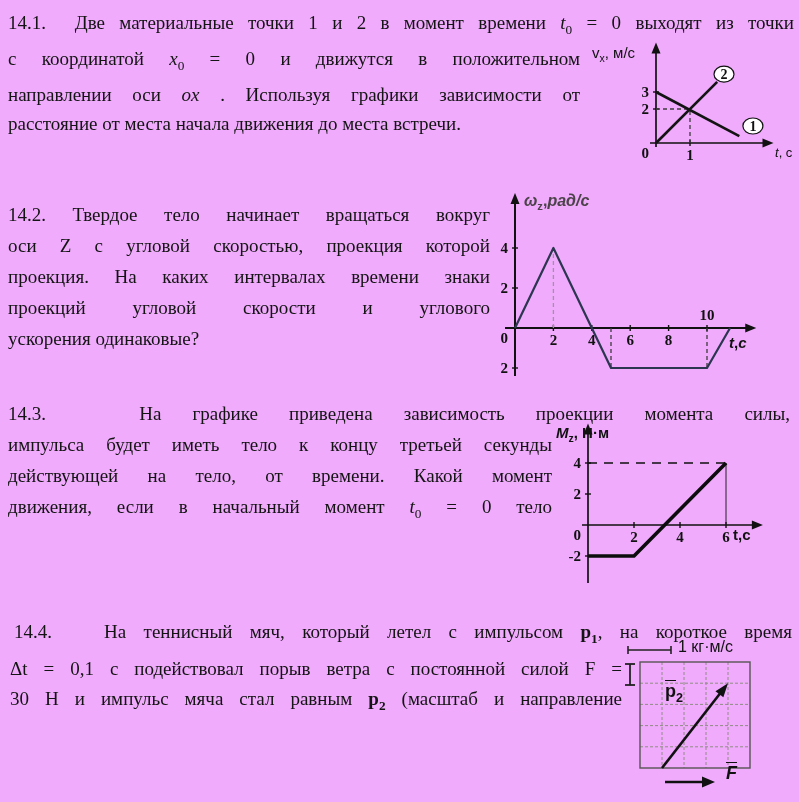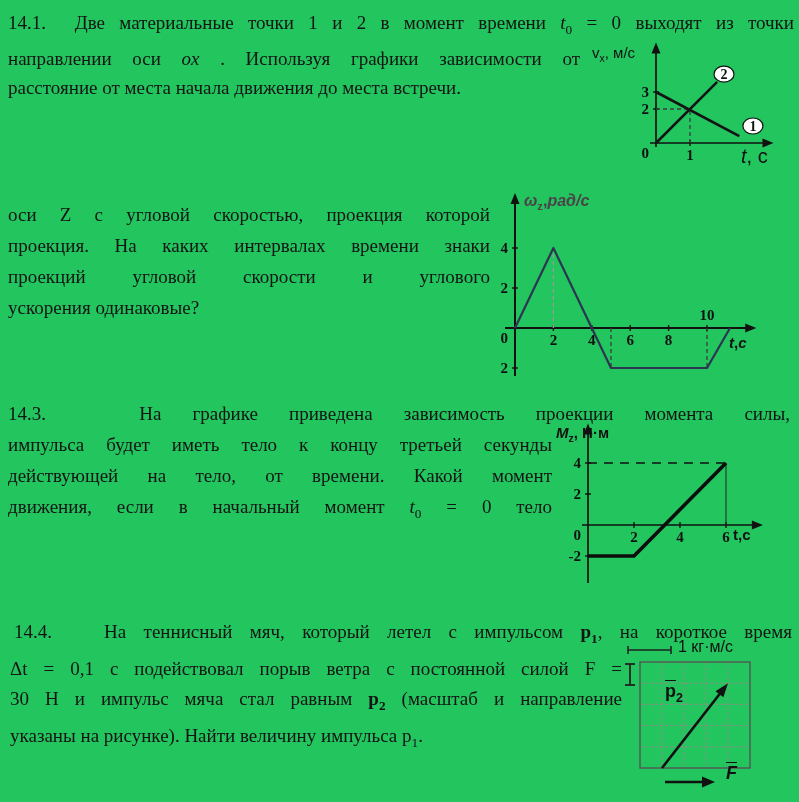--- a/index.html
+++ b/index.html
@@ -1,16 +1,16 @@
 <!DOCTYPE html>
 <html><head>
 <meta charset="utf-8">
 <style>
   html,body{margin:0;padding:0;background:#e8e8e8}
-  #page{position:relative;width:799px;height:802px;background:#22c55e;overflow:hidden;
+  #page{position:relative;width:799px;height:802px;background:#f0abfc;overflow:hidden;
         font-family:"Liberation Serif","DejaVu Serif",serif;color:#141414}
   .prob{position:absolute}
   .ln{text-align:justify;text-align-last:justify}
   .ln.last{text-align-last:left}
   sub{font-size:70%}
   .ov{text-decoration:overline}
 
   #p1{left:8px;top:8px;font-size:19px;line-height:29px}
   #p1 .ln{width:572px}
   #p1 .ln:nth-child(1){width:786px}
@@ -29,56 +29,57 @@
 
   svg.fig{position:absolute;overflow:visible}
   #g1{left:588px;top:40px}
   #g2{left:495px;top:193px}
   #g3{left:556px;top:425px}
   #d4{left:615px;top:638px}
   svg.fig text{font-family:"Liberation Serif","DejaVu Serif",serif;font-weight:700;fill:#111}
 
   .ovl{position:absolute;font-family:Liberation Sans, sans-serif;color:#111;white-space:nowrap}
   #ov-g1y{left:592px;top:44px;font-size:15px}
-  #ov-g1x{left:741px;top:145px;font-size:20px}
+  #ov-g1x{left:775px;top:145px;font-size:13px}
   #ov-g2y{left:524px;top:192px;font-size:16px;font-weight:700;color:#4b4349}
   #ov-g2x{left:729px;top:334px;font-size:15px;font-weight:700}
   #ov-g3y{left:556px;top:424px;font-size:15px;font-weight:700}
   #ov-g3x{left:733px;top:526px;font-size:15px;font-weight:700}
   #ov-d4scale{left:678px;top:638px;font-size:16px}
   #ov-d4p2{left:665px;top:681px;font-size:18px;font-weight:700}
   #ov-d4f{left:726px;top:763px;font-size:18px;font-weight:700}
 </style>
 </head>
 <body>
 
 <div id="page">
 
   <div id="p1" class="prob">
       <div class="ln">14.1.&nbsp; Две материальные точки 1 и 2 в момент времени <i>t</i><sub>0</sub>&nbsp;=&nbsp;0 выходят из точки</div>
+      <div class="ln">с координатой <i>x</i><sub>0</sub>&nbsp;=&nbsp;0 и движутся в положительном</div>
       <div class="ln">направлении оси <i>ox</i>&nbsp;. Используя графики зависимости от</div>
       <div class="ln last">расстояние от места начала движения до места встречи.</div>
     </div>
   <div id="p2" class="prob">
+      <div class="ln">14.2. Твердое тело начинает вращаться вокруг</div>
       <div class="ln">оси Z с угловой скоростью, проекция которой</div>
       <div class="ln">проекция. На каких интервалах времени знаки</div>
       <div class="ln">проекций угловой скорости и углового</div>
       <div class="ln last">ускорения одинаковые?</div>
     </div>
   <div id="p3" class="prob">
       <div class="ln">14.3.&nbsp;&nbsp; На графике приведена зависимость проекции момента силы,</div>
       <div class="ln">импульса будет иметь тело к концу третьей секунды</div>
       <div class="ln">действующей на тело, от времени. Какой момент</div>
       <div class="ln">движения, если в начальный момент <i>t</i><sub>0</sub> = 0 тело</div>
     </div>
   <div id="p4" class="prob">
       <div class="ln">14.4.&nbsp;&nbsp; На теннисный мяч, который летел с импульсом <b>p<sub>1</sub></b>, на короткое время</div>
       <div class="ln">Δt = 0,1 с подействовал порыв ветра с постоянной силой F =</div>
       <div class="ln">30 Н и импульс мяча стал равным <b>p<sub>2</sub></b> (масштаб и направление</div>
-      <div class="ln last">указаны на рисунке). Найти величину импульса p<sub>1</sub>.</div>
     </div>
 
   <svg id="g1" class="fig" width="211" height="135">
       <line x1="62" y1="103" x2="178.5" y2="103" stroke="#111" stroke-width="1.7"></line>
       <polygon points="185.5,103 174.5,107.5 174.5,98.5" fill="#111"></polygon>
       <line x1="68" y1="107" x2="68" y2="9.5" stroke="#111" stroke-width="1.7"></line>
       <polygon points="68,2.5 72.5,13.5 63.5,13.5" fill="#111"></polygon>
       <line x1="102" y1="100" x2="102" y2="106" stroke="#111" stroke-width="1.4"></line>
       <text x="102" y="120" text-anchor="middle" font-size="15">1</text>
       <line x1="65" y1="52" x2="71" y2="52" stroke="#111" stroke-width="1.4"></line>

